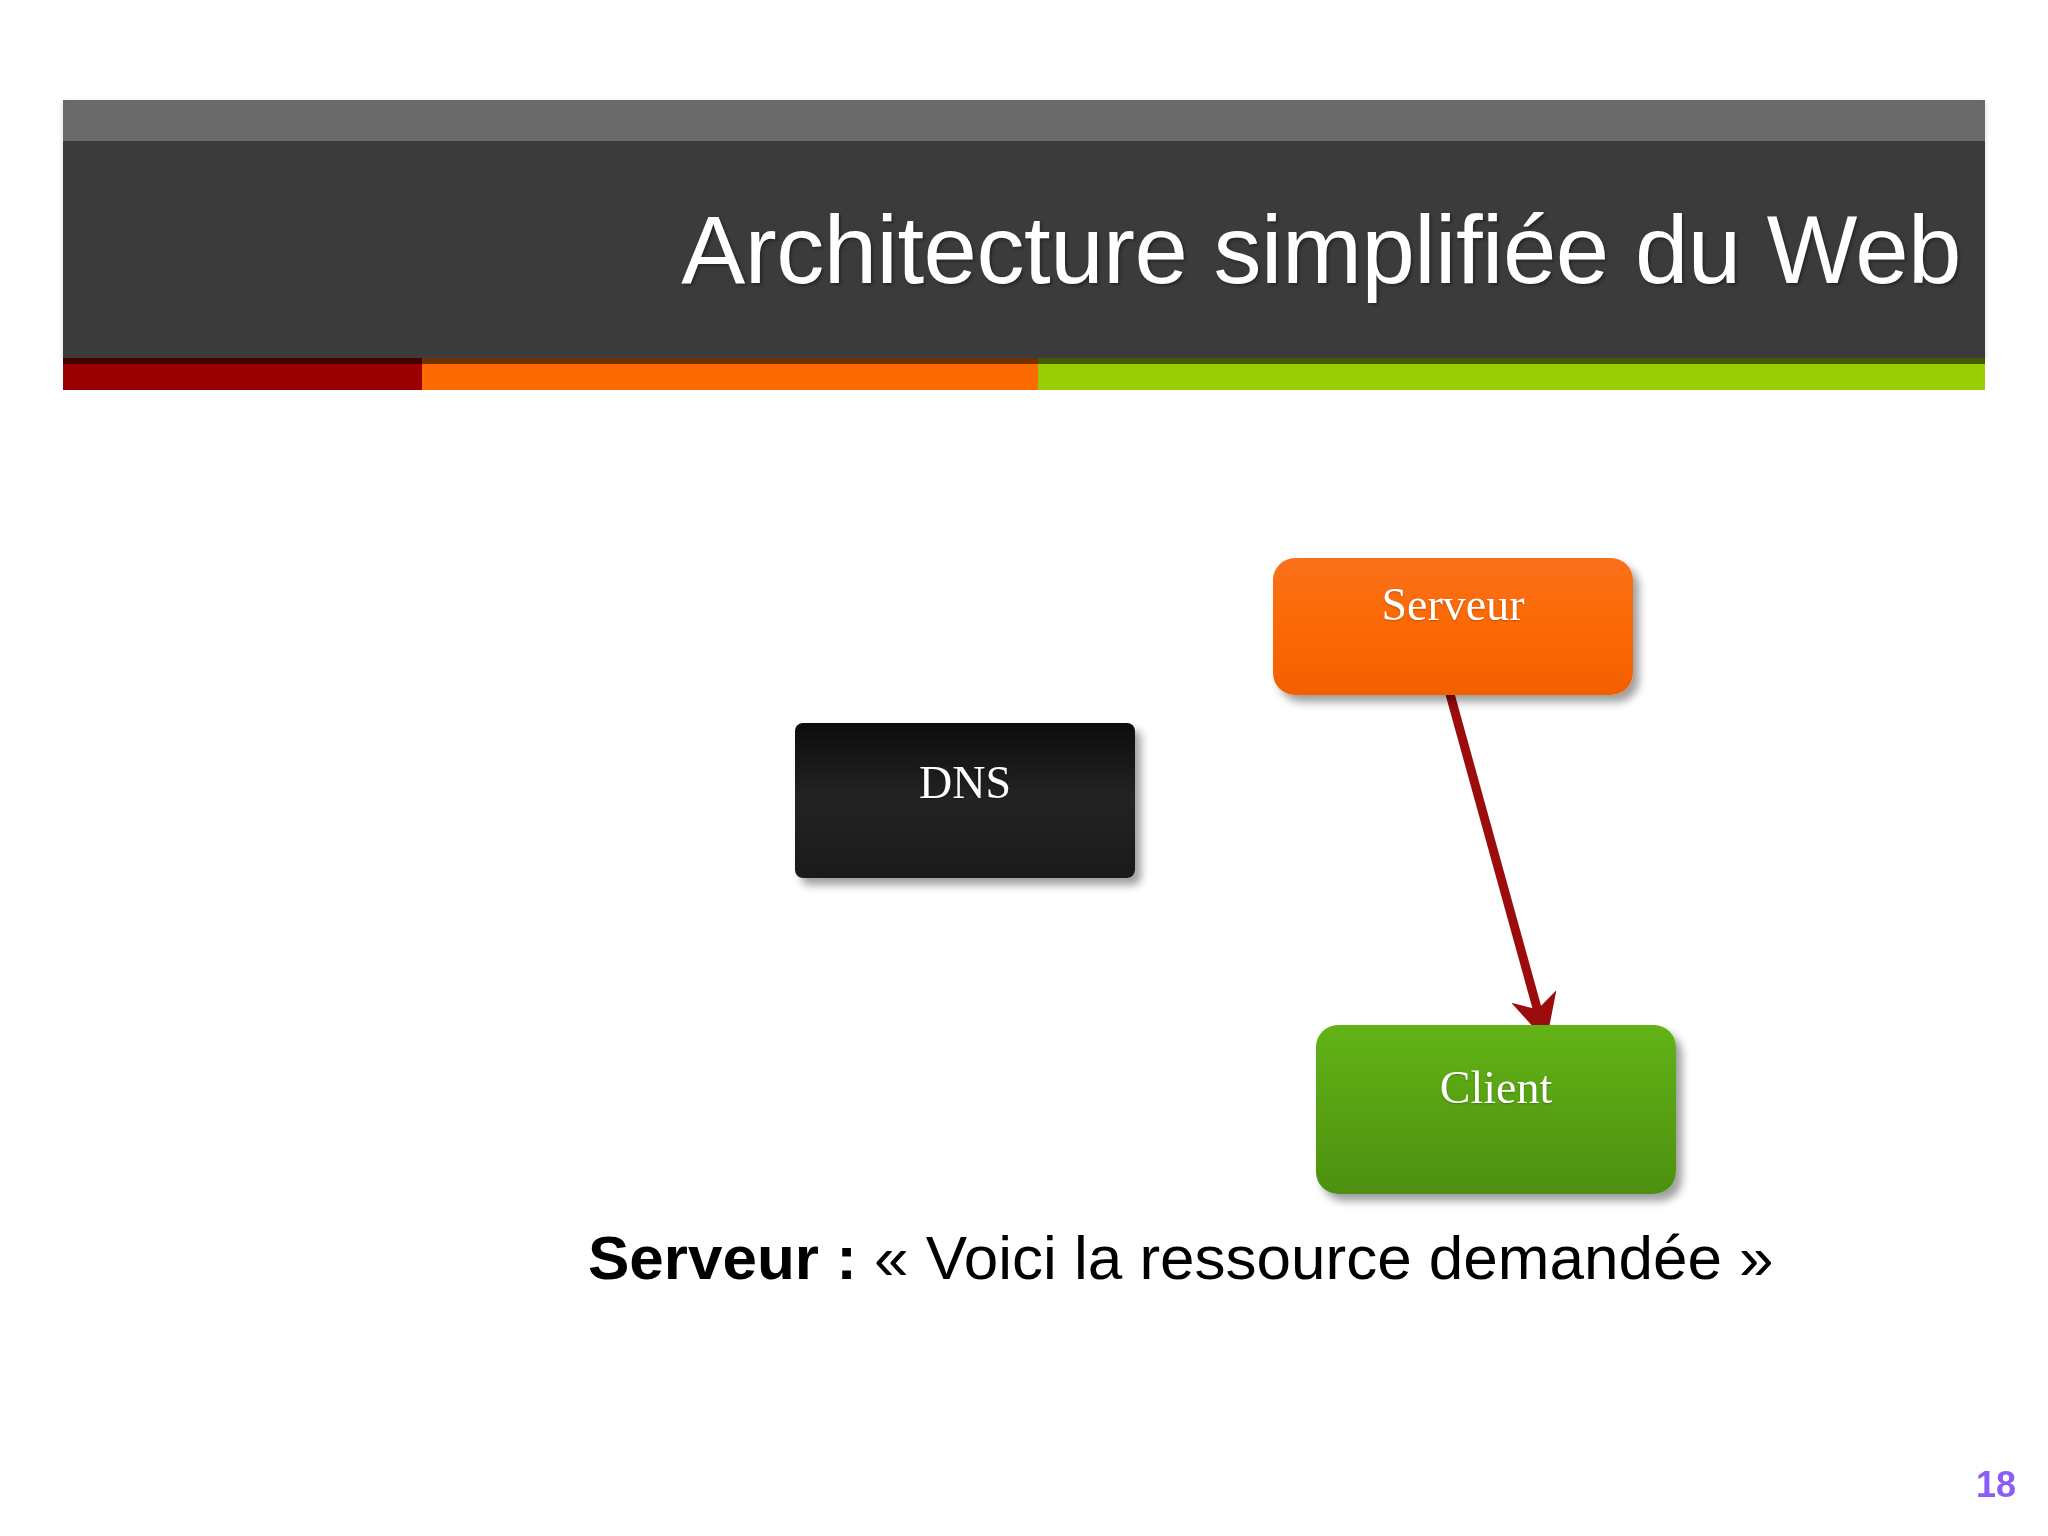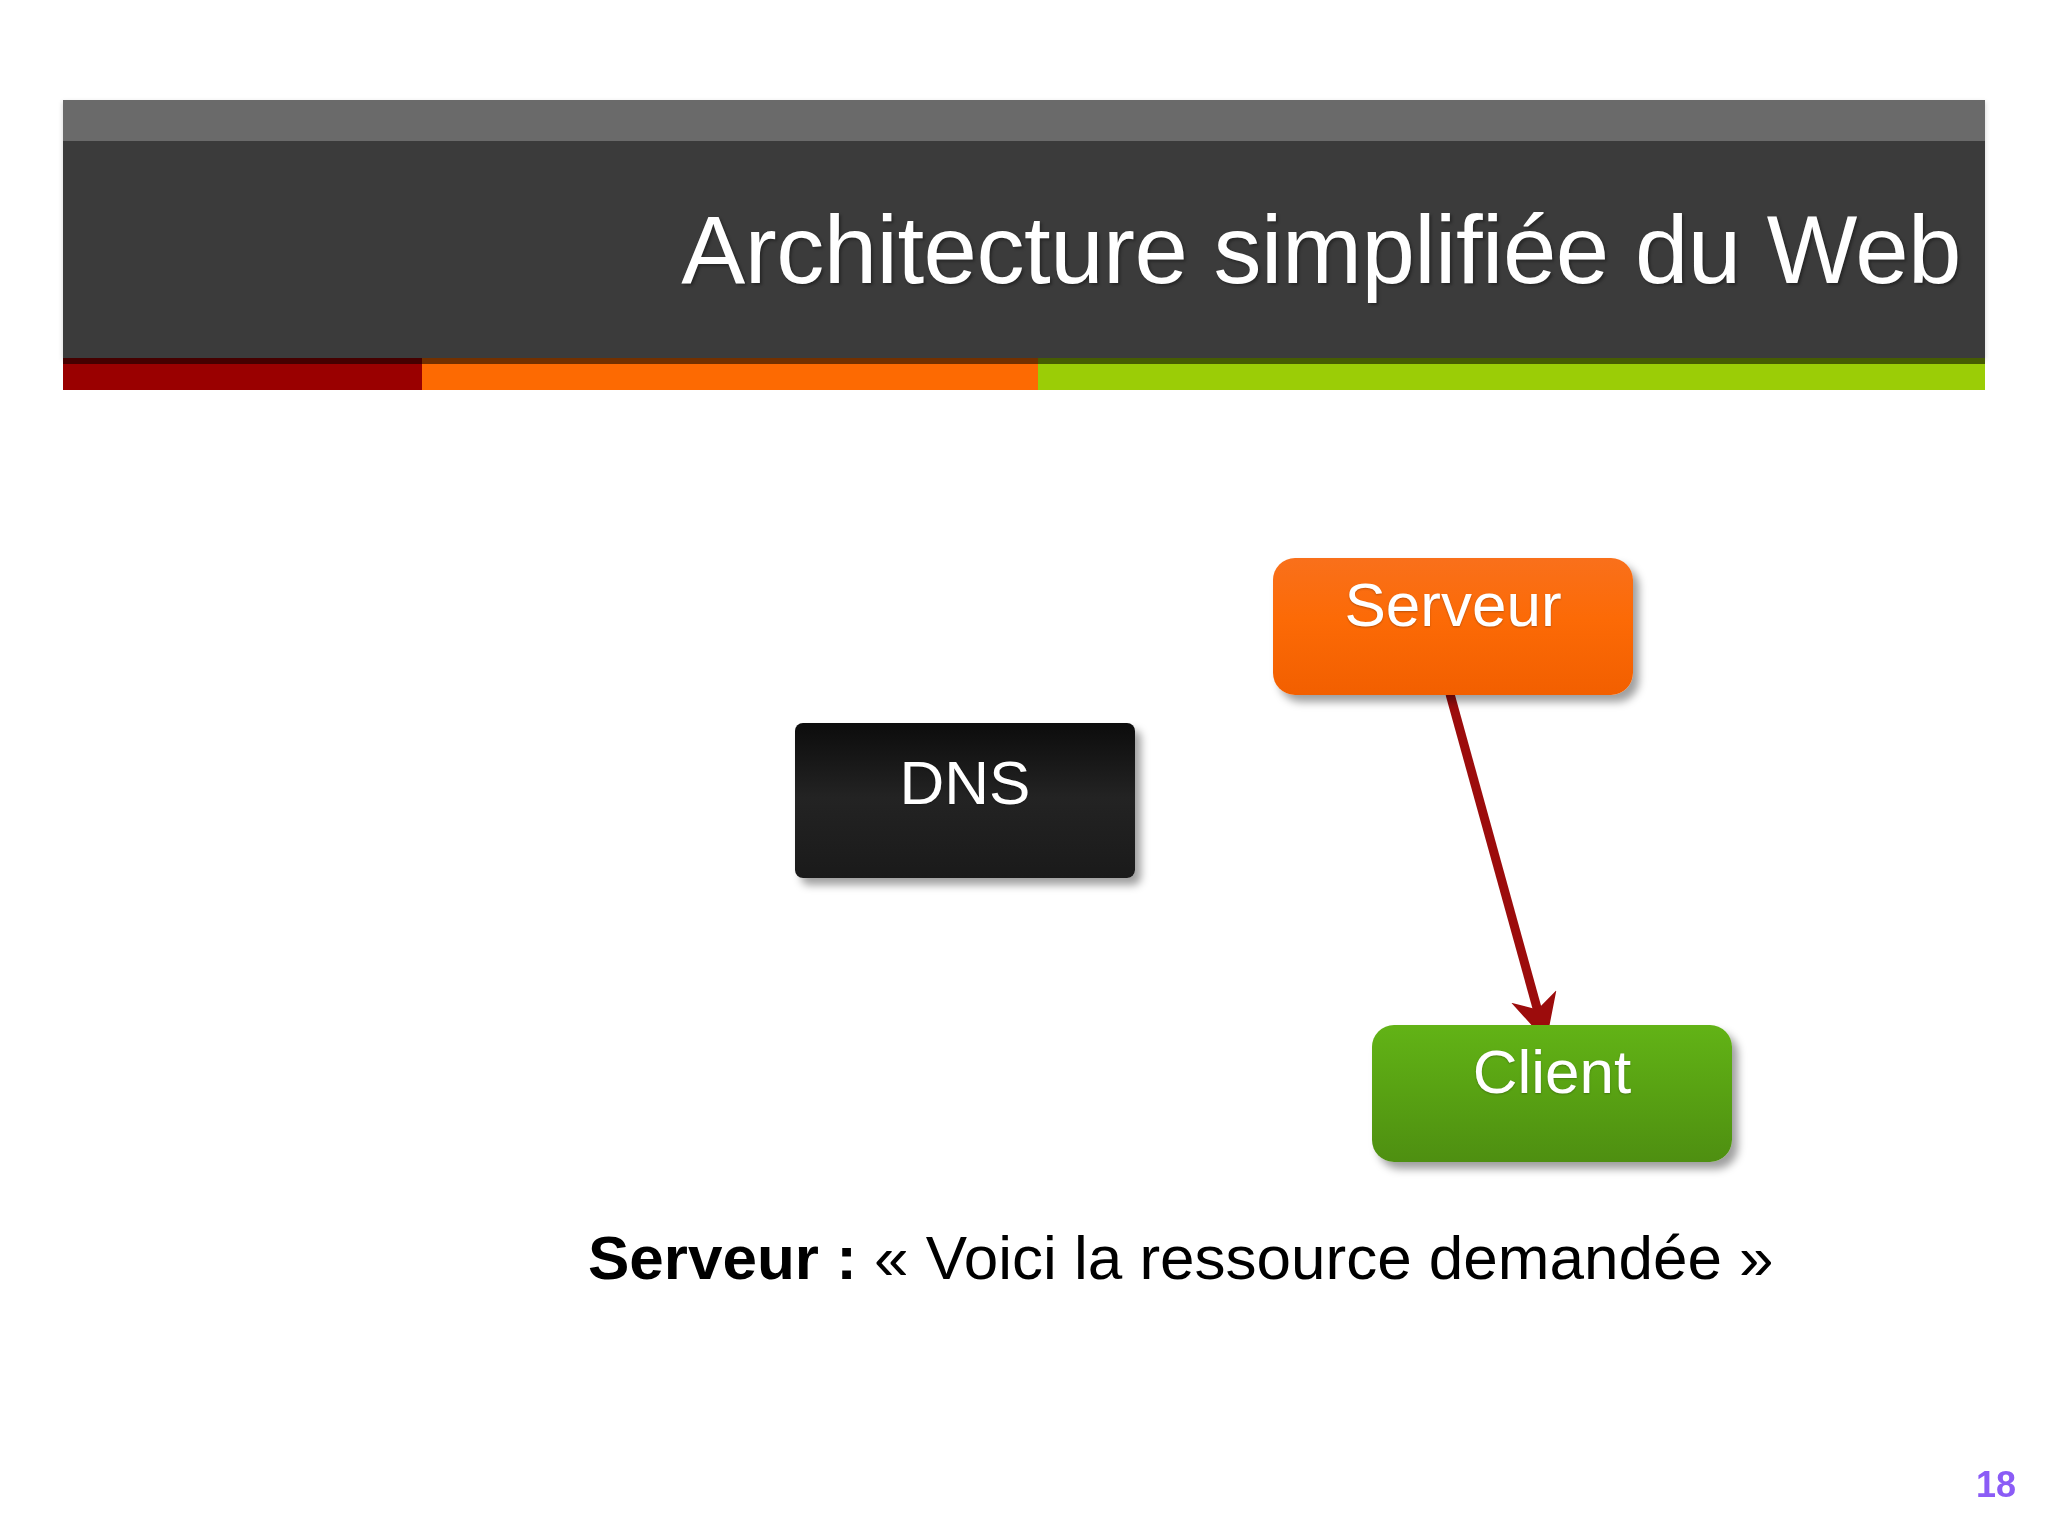--- a/index.html
+++ b/index.html
@@ -86,26 +86,27 @@
     border-radius: 22px;
     display: flex;
     align-items: center;
     justify-content: center;
     color: #ffffff;
     font-family: "Liberation Sans", sans-serif;
     font-weight: 400;
     box-shadow: 6px 7px 9px rgba(0,0,0,0.38);
   }
   .node-label {
-    font-size: 62px;
+    font-size: 46px;
     line-height: 1;
     position: relative;
     top: -22px;
     color: #ffffff;
     text-shadow: 0 1px 2px rgba(0,0,0,0.25);
+    font-family: Liberation Serif, serif;
   }
 
   .node-serveur {
     left: 1273px;
     top: 558px;
     width: 360px;
     height: 137px;
     background: linear-gradient(180deg, #f9701b 0%, #fc6a06 45%, #f25f00 100%);
   }
   .node-dns {
@@ -113,24 +114,24 @@
     top: 723px;
     width: 340px;
     height: 155px;
     background: linear-gradient(180deg, #0c0c0c 0%, #232323 48%, #1a1a1a 100%);
     border-radius: 8px;
     margin-left: 20px;
   }
   .node-dns .node-label { top: -18px; }
 
   .node-client {
-    left: 1372px;
+    left: 1316px;
     top: 1025px;
     width: 360px;
-    height: 137px;
+    height: 169px;
     background: linear-gradient(180deg, #62b316 0%, #59a313 45%, #4e8f11 100%);
   }
 
   
   .arrow-layer {
     position: absolute;
     left: 0; top: 0;
     width: 2048px;
     height: 1536px;
     pointer-events: none;

